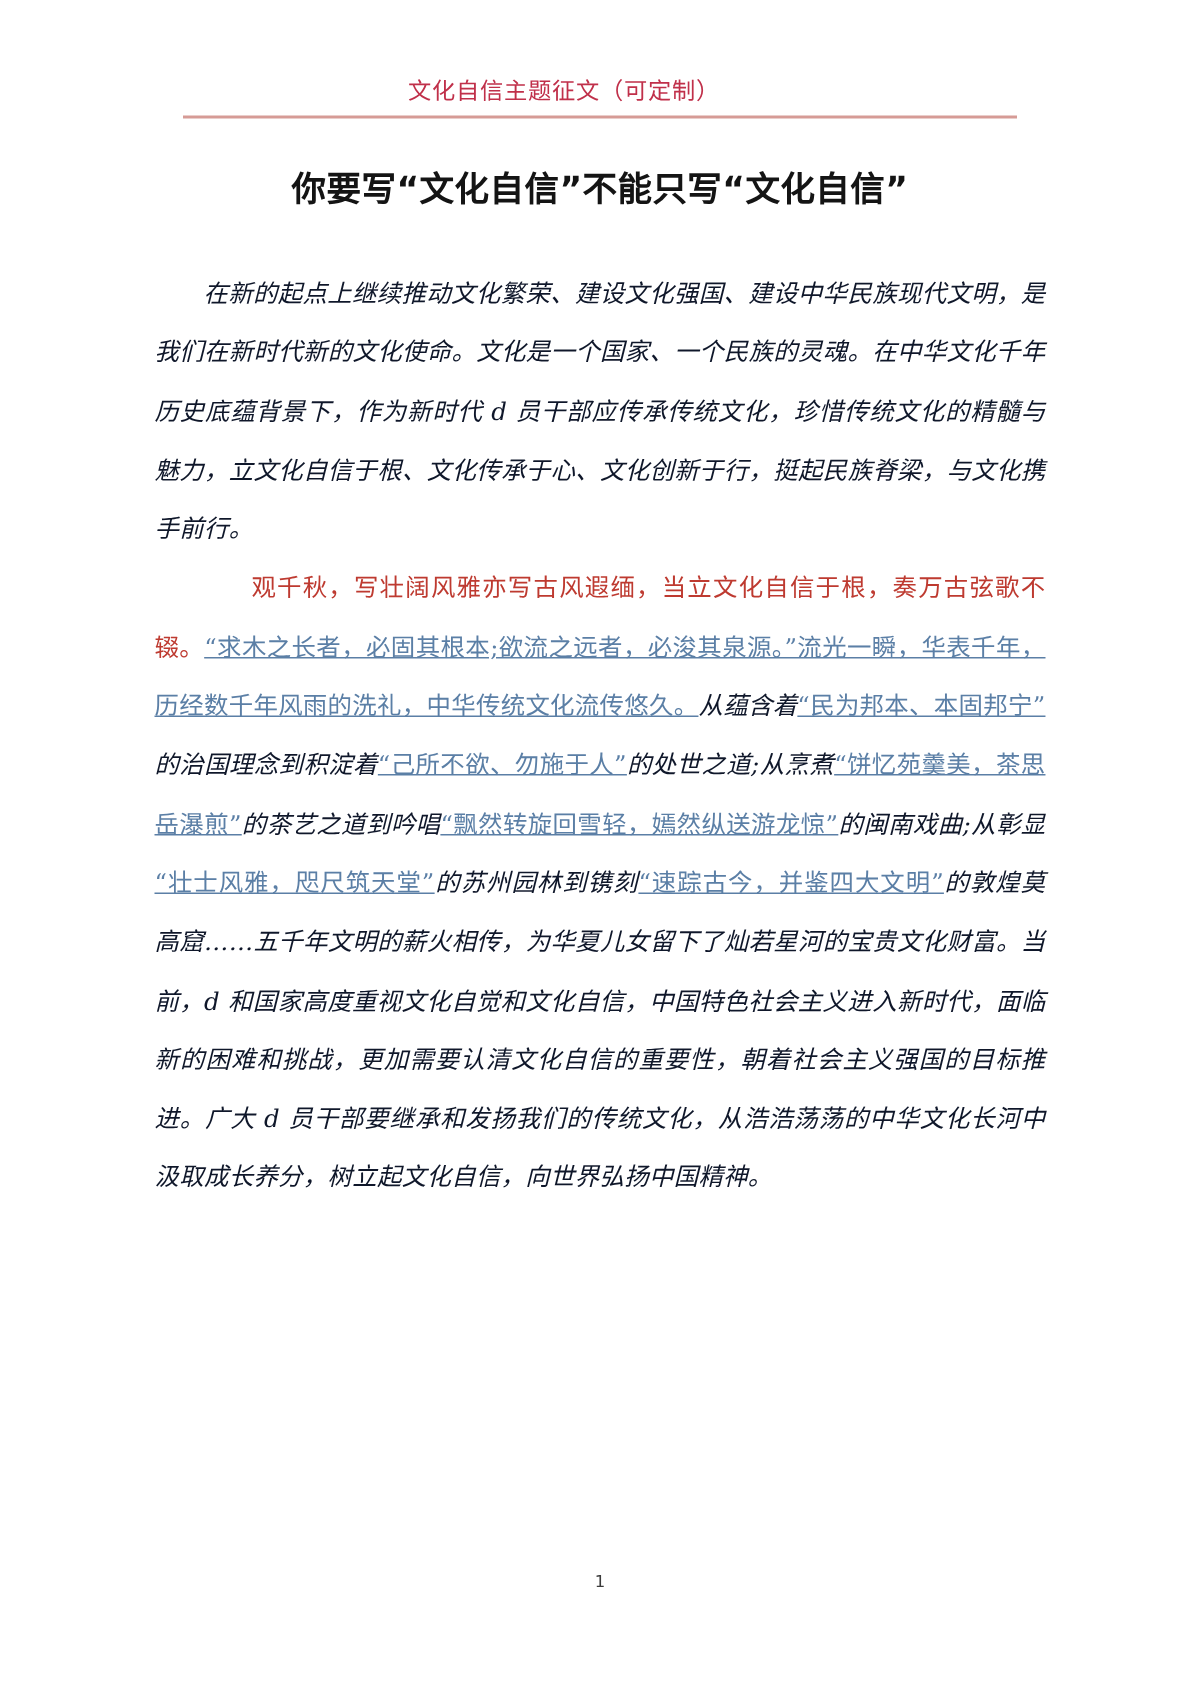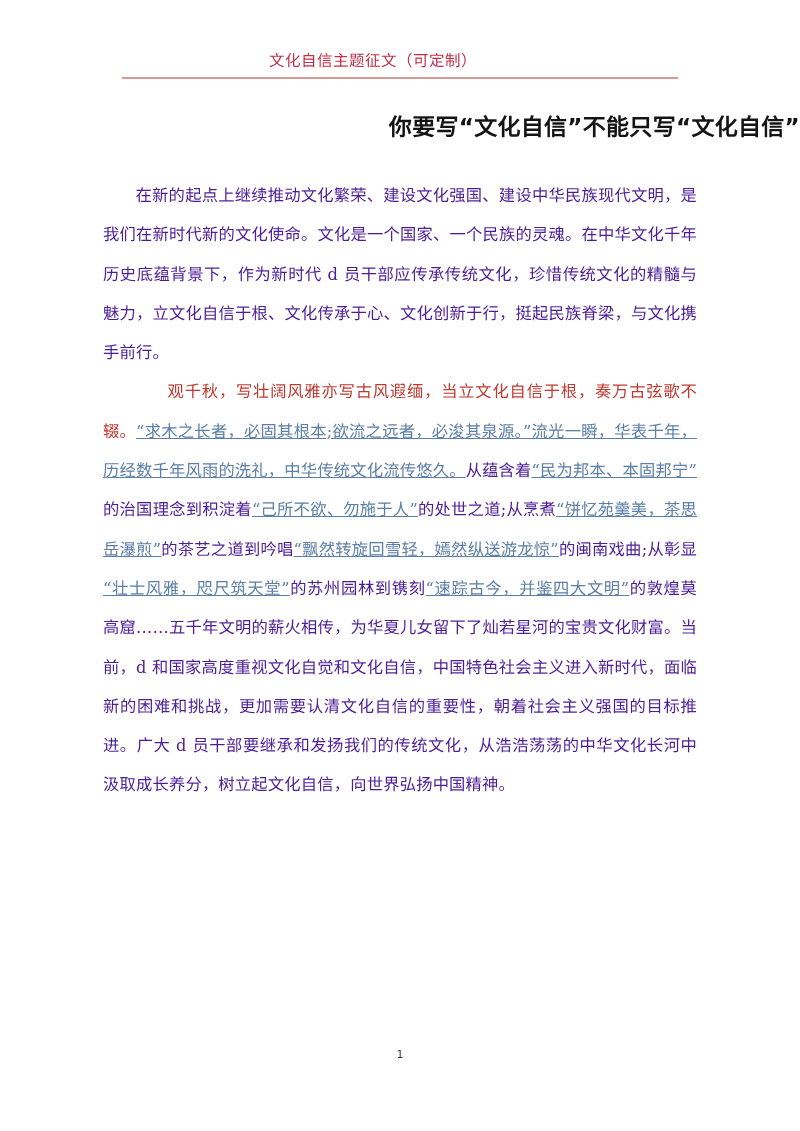--- a/index.html
+++ b/index.html
@@ -21,24 +21,25 @@
     left: 0; top: 0;
     width: 800px;
     height: 1131px;
     background: #ffffff;
     box-sizing: border-box;
   }
 
   
   .header-zone {
     position: absolute;
-    left: 13px;
+    left: 0;
     top: 50px;
     width: 720px;
     text-align: center;
+    padding-left: 16px;
   }
   .header-title {
     font-family: "DejaVu Serif", "Liberation Serif", serif;
     font-size: 15.5px;
     line-height: 22px;
     color: #C0304A;
     letter-spacing: 0.5px;
     white-space: nowrap;
   }
   .header-rule {
@@ -49,21 +50,21 @@
     height: 1.6px;
     background: #D69B96;
   }
 
   
   .doc-title {
     position: absolute;
     left: 0;
     top: 110px;
     width: 800px;
-    text-align: right;
+    text-align: center;
     font-family: "DejaVu Sans", "Liberation Sans", sans-serif;
     font-weight: 700;
     font-size: 23px;
     line-height: 34px;
     color: #141414;
     letter-spacing: 0.3px;
     white-space: nowrap;
   }
 
   
@@ -81,21 +82,21 @@
     text-align: justify;
     text-justify: inter-ideograph;
     text-indent: 2em;
     letter-spacing: 0.2px;
     word-break: break-all;
   }
   .para + .para {
     margin-top: 0;
   }
 
-  .t-black { color: #4c1d95; }
+  .t-black { color: #0f172a; font-style: italic; }
   .t-red   { color: #BE3A30; margin-left: 32px; }
   .t-blue  { color: #5B7FA6; text-decoration: underline; }
 
   
   .page-number {
     position: absolute;
     left: 0;
     top: 1048px;
     width: 800px;
     text-align: center;

